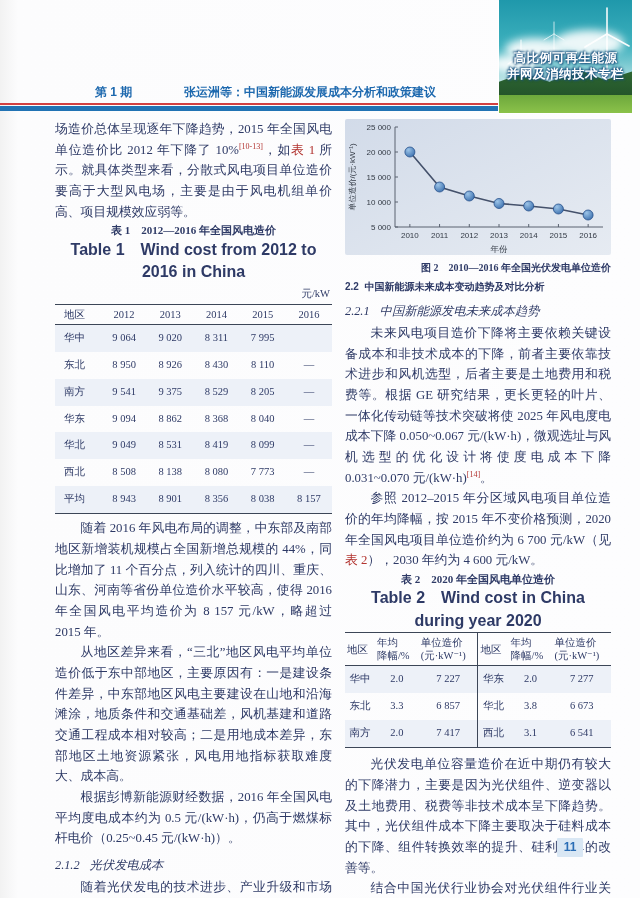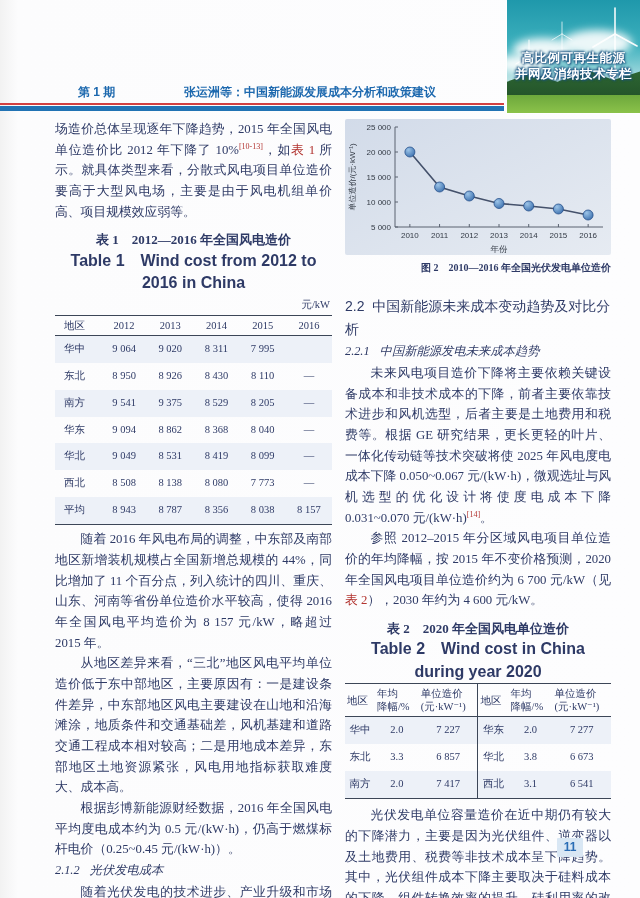--- a/index.html
+++ b/index.html
@@ -1,27 +1,27 @@
 <!DOCTYPE html>
 <html><head>
 <meta charset="utf-8">
 <style>
   * { margin:0; padding:0; box-sizing:border-box; }
   html,body { width:640px; }
   body { font-family:"Liberation Serif","DejaVu Serif",serif; background:#e8e8e8; }
   .page { position:relative; width:640px; height:898px; background:linear-gradient(90deg,#f2f2f2 0,#fcfcfd 18px,#fdfdfe 100%); overflow:hidden; color:#2e3a66; }
 
   
-  .hdr-issue { position:absolute; left:78px; top:84px; font-size:12px; font-weight:bold; color:#1c68ae; font-family:"Liberation Sans",sans-serif; }
+  .hdr-issue { position:absolute; left:95px; top:84px; font-size:12px; font-weight:bold; color:#1c68ae; font-family:"Liberation Sans",sans-serif; }
   .hdr-title { position:absolute; left:170px; top:84px; width:280px; text-align:center; font-size:12px; font-weight:bold; color:#1c68ae; font-family:"Liberation Sans",sans-serif; }
   .rule-red  { position:absolute; left:0; top:103px; width:504px; height:2px; background:#d34040; }
   .rule-blue { position:absolute; left:0; top:106px; width:504px; height:5px; background:#2173b4; }
 
   
-  .banner { position:absolute; right:0; top:0; width:133px; height:113px; overflow:hidden; box-shadow:-1px 1px 0 #fff; }
+  .banner { position:absolute; right:8px; top:0; width:133px; height:113px; overflow:hidden; box-shadow:-1px 1px 0 #fff; }
   .banner .sky { position:absolute; inset:0; background:linear-gradient(180deg,#1f98ab 0%,#3db0bd 40%,#8fd2d8 62%,#bfe4e4 72%); }
   .banner .cloud { position:absolute; background:#fff; border-radius:50%; filter:blur(4px); opacity:.9; }
   .banner .c1 { left:6px; top:38px; width:60px; height:22px; }
   .banner .c2 { left:55px; top:30px; width:70px; height:26px; }
   .banner .c3 { left:-10px; top:55px; width:50px; height:18px; }
   .banner .mountain { position:absolute; left:0; bottom:16px; width:100%; height:34px; background:linear-gradient(180deg,#2f6b35,#24542a); clip-path:polygon(0 55%,18% 30%,38% 55%,60% 20%,80% 50%,100% 25%,100% 100%,0 100%); }
   .banner .grass { position:absolute; left:0; bottom:0; width:100%; height:18px; background:linear-gradient(180deg,#6da83c,#8bc24a); }
   .banner .turbines { position:absolute; inset:0; }
   .banner .txt { position:absolute; left:0; width:100%; text-align:center; font-family:"Liberation Sans",sans-serif; font-weight:bold; font-size:12.5px; color:#fff; letter-spacing:.5px; text-shadow:0 0 3px #19507e,1px 1px 2px #19507e,-1px -1px 2px #19507e; }
   .banner .txt.l1 { top:50px; }
@@ -31,26 +31,26 @@
   .content { position:absolute; left:55px; top:119px; width:556px; display:flex; gap:13px; }
   .col { font-size:12.8px; line-height:1.615; text-align:justify; color:#2e3a66; }
   .col-left  { width:277px; }
   .col-right { width:266px; }
   p.body { text-indent:2em; }
   p.noindent { text-indent:0; }
   .red { color:#b23430; }
   sup { font-size:8px; vertical-align:super; line-height:0; }
 
   
-  .h-bold { font-family:"Liberation Sans",sans-serif; font-weight:normal; font-size:14px; margin:20px 0 2px; text-align:left; }
-  .h-italic { font-style:italic; font-size:12.3px; margin:1px 0 1px; text-align:left; }
+  .h-bold { font-family:"Liberation Sans",sans-serif; font-weight:bold; font-size:10px; margin:4px 0 2px; text-align:left; }
+  .h-italic { font-style:italic; font-size:12.3px; margin:7px 0 1px; text-align:left; }
   .h-italic .hnum { font-style:italic; margin-right:10px; }
 
   
-  .tbl-cap { text-align:center; font-weight:bold; font-size:13px; margin-top:8px; line-height:1.5; }
+  .tbl-cap { text-align:center; font-weight:bold; font-size:11px; line-height:1.5; }
   .tbl-cap-en { text-align:center; font-weight:bold; font-size:16px; font-family:"Liberation Sans",sans-serif; line-height:1.4; }
   .tbl-unit { text-align:right; font-size:10.5px; margin:2px 2px 1px 0; }
   table { border-collapse:collapse; width:100%; font-size:10.5px; color:#2e3a66; }
   table th { font-weight:normal; white-space:pre-line; line-height:1.25; padding:3px 2px; }
   table td { padding:5px 2px; text-align:center; }
   .t1 { border-top:1.5px solid #3c4657; border-bottom:1.5px solid #3c4657; margin-bottom:4px; }
   .t1 thead tr { border-bottom:.8px solid #3c4657; }
   .t1 th { text-align:center; }
   .t1 th:first-child, .t1 td:first-child { text-align:left; padding-left:9px; width:46px; }
   .t1 tbody tr:nth-child(odd) { background:#edf1f8; }
@@ -173,21 +173,21 @@
               <td>西北</td>
               <td>8 508</td>
               <td>8 138</td>
               <td>8 080</td>
               <td>7 773</td>
               <td>—</td>
             </tr>
             <tr>
               <td>平均</td>
               <td>8 943</td>
-              <td>8 787</td>
+              <td>8 901</td>
               <td>8 356</td>
               <td>8 038</td>
               <td>8 157</td>
             </tr>
           </tbody>
         </table>
 
       <p class="body"><span>随着 2016 年风电布局的调整，中东部及南部地区新增装机规模占全国新增总规模的 44%，同比增加了 11 个百分点，列入统计的四川、重庆、山东、河南等省份单位造价水平较高，使得 2016 年全国风电平均造价为 8 157 元/kW，略超过 2015 年。</span></p>
       <p class="body"><span>从地区差异来看，“三北”地区风电平均单位造价低于东中部地区，主要原因有：一是建设条件差异，中东部地区风电主要建设在山地和沿海滩涂，地质条件和交通基础差，风机基建和道路交通工程成本相对较高；二是用地成本差异，东部地区土地资源紧张，风电用地指标获取难度大、成本高。</span></p>
       <p class="body"><span>根据彭博新能源财经数据，2016 年全国风电平均度电成本约为 0.5 元/(kW·h)，仍高于燃煤标杆电价（0.25~0.45 元/(kW·h)）。</span></p>

